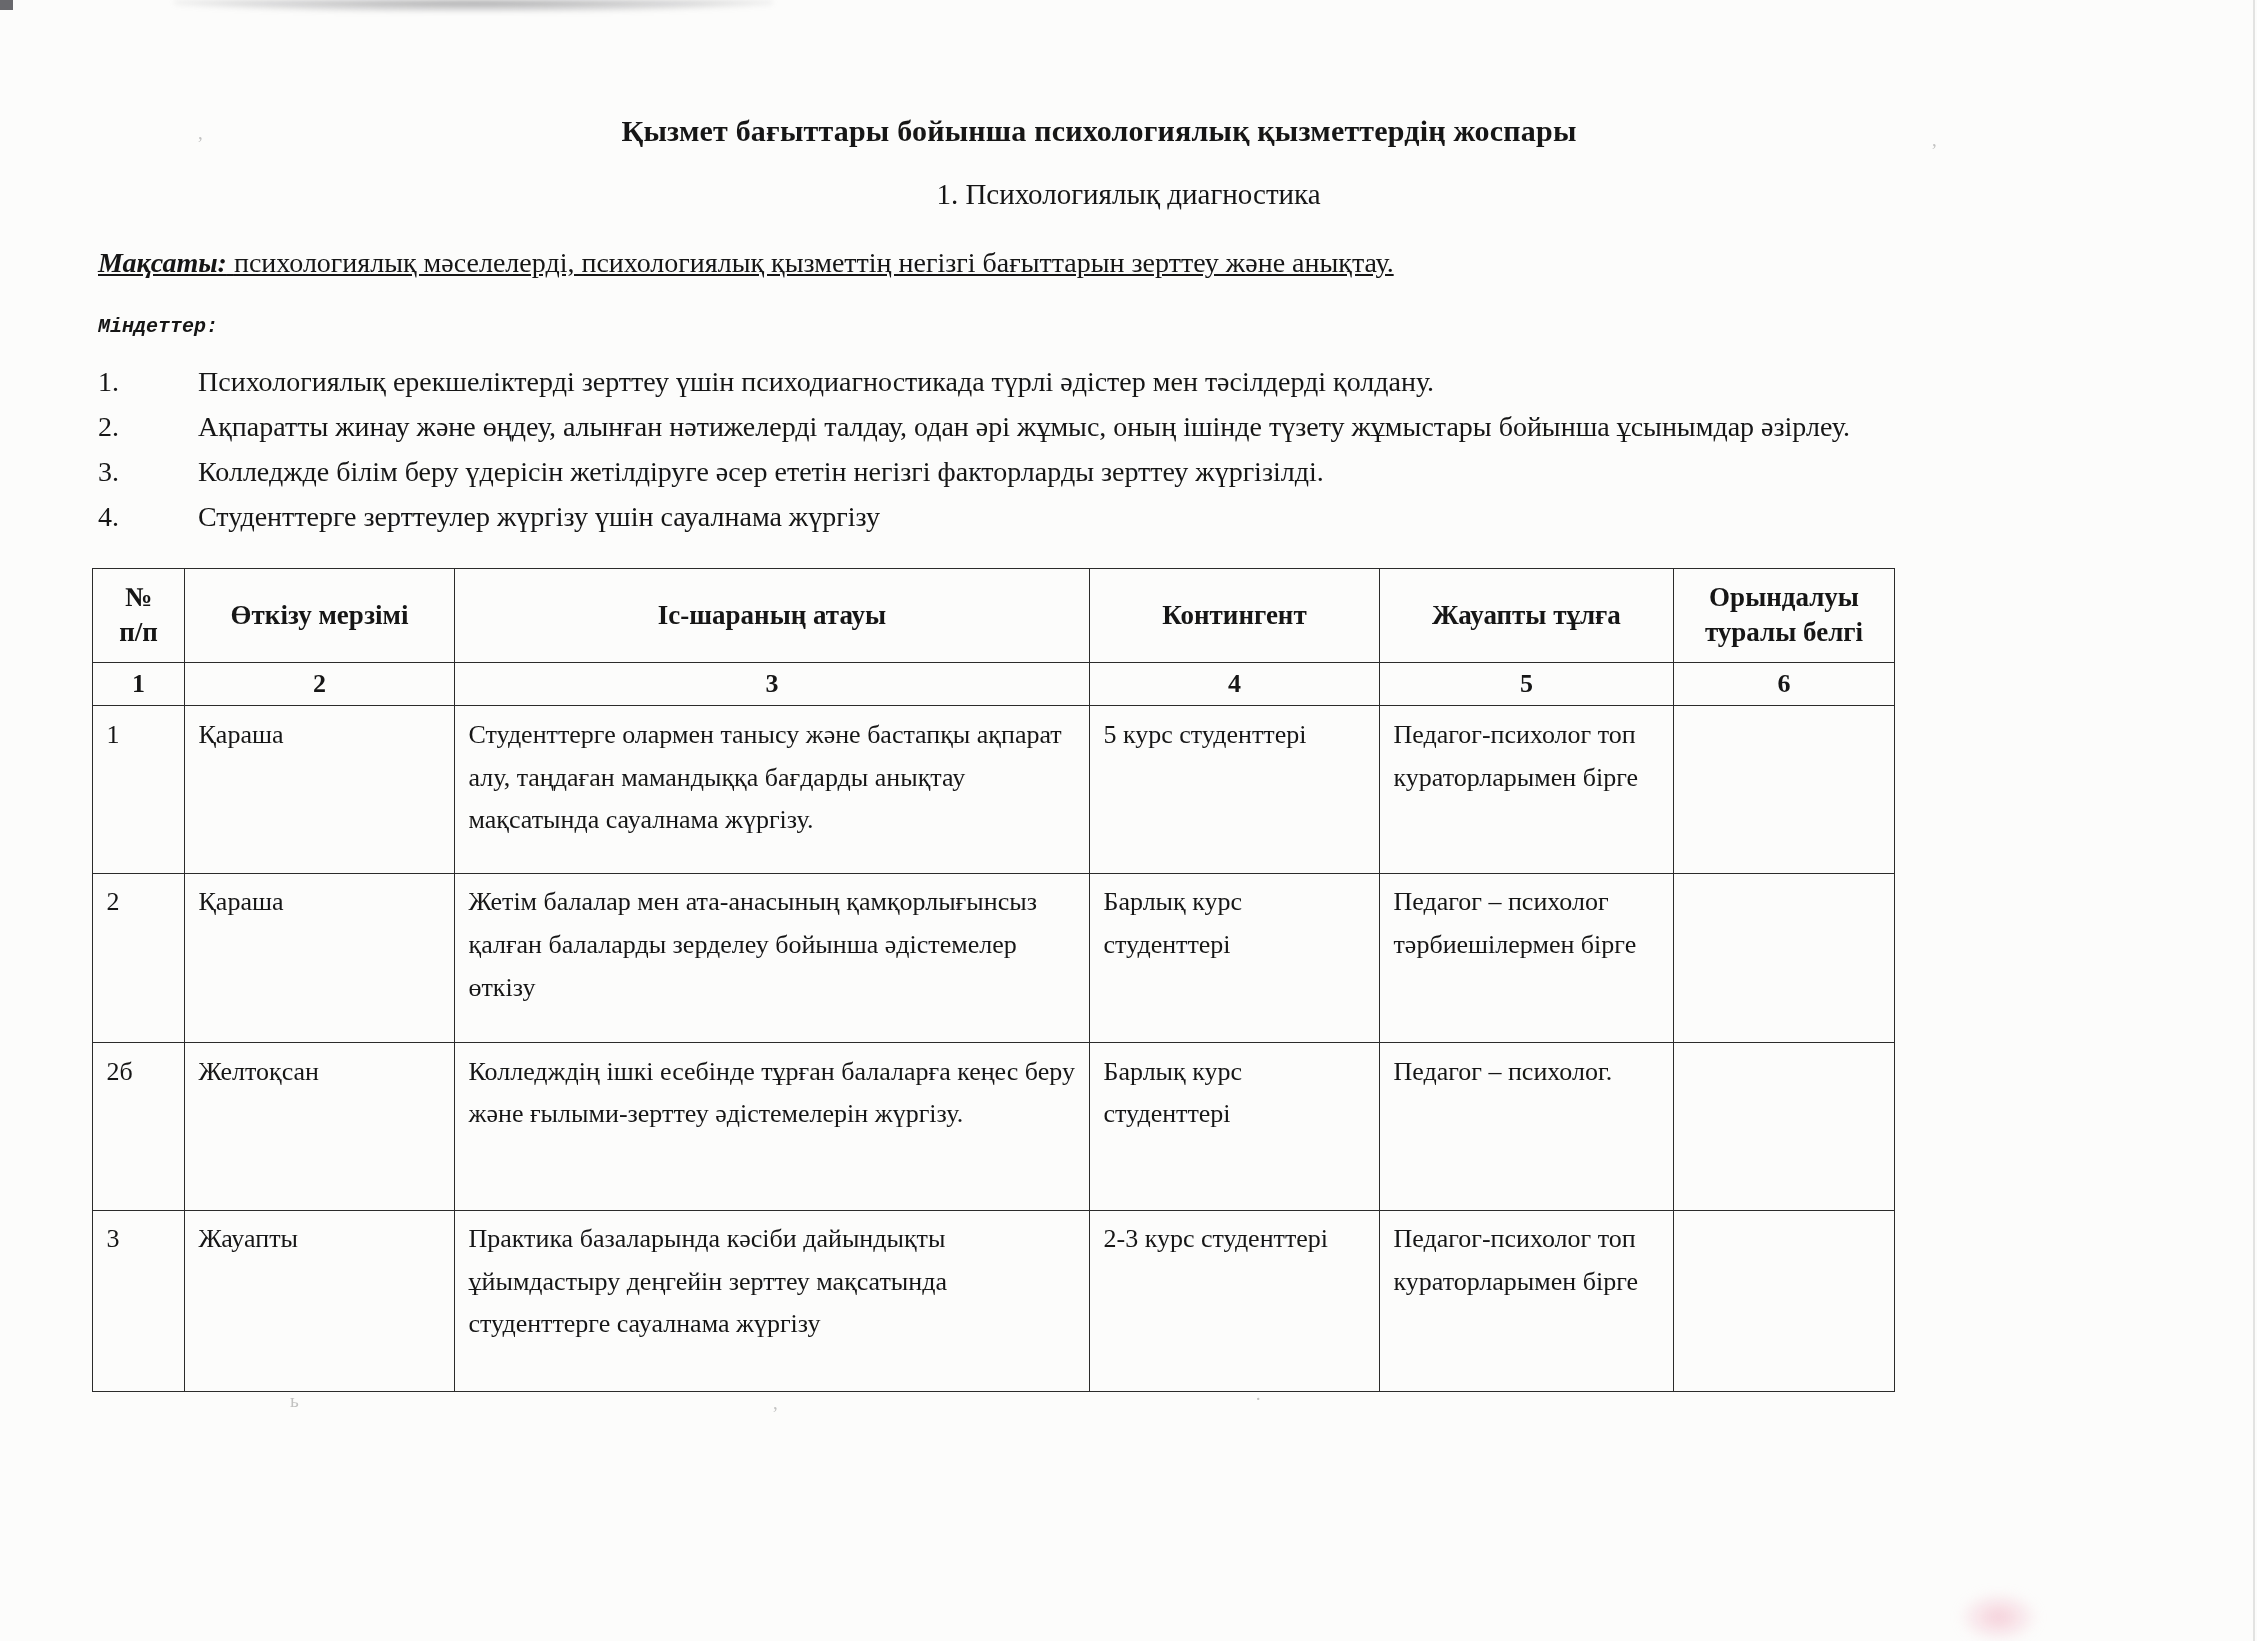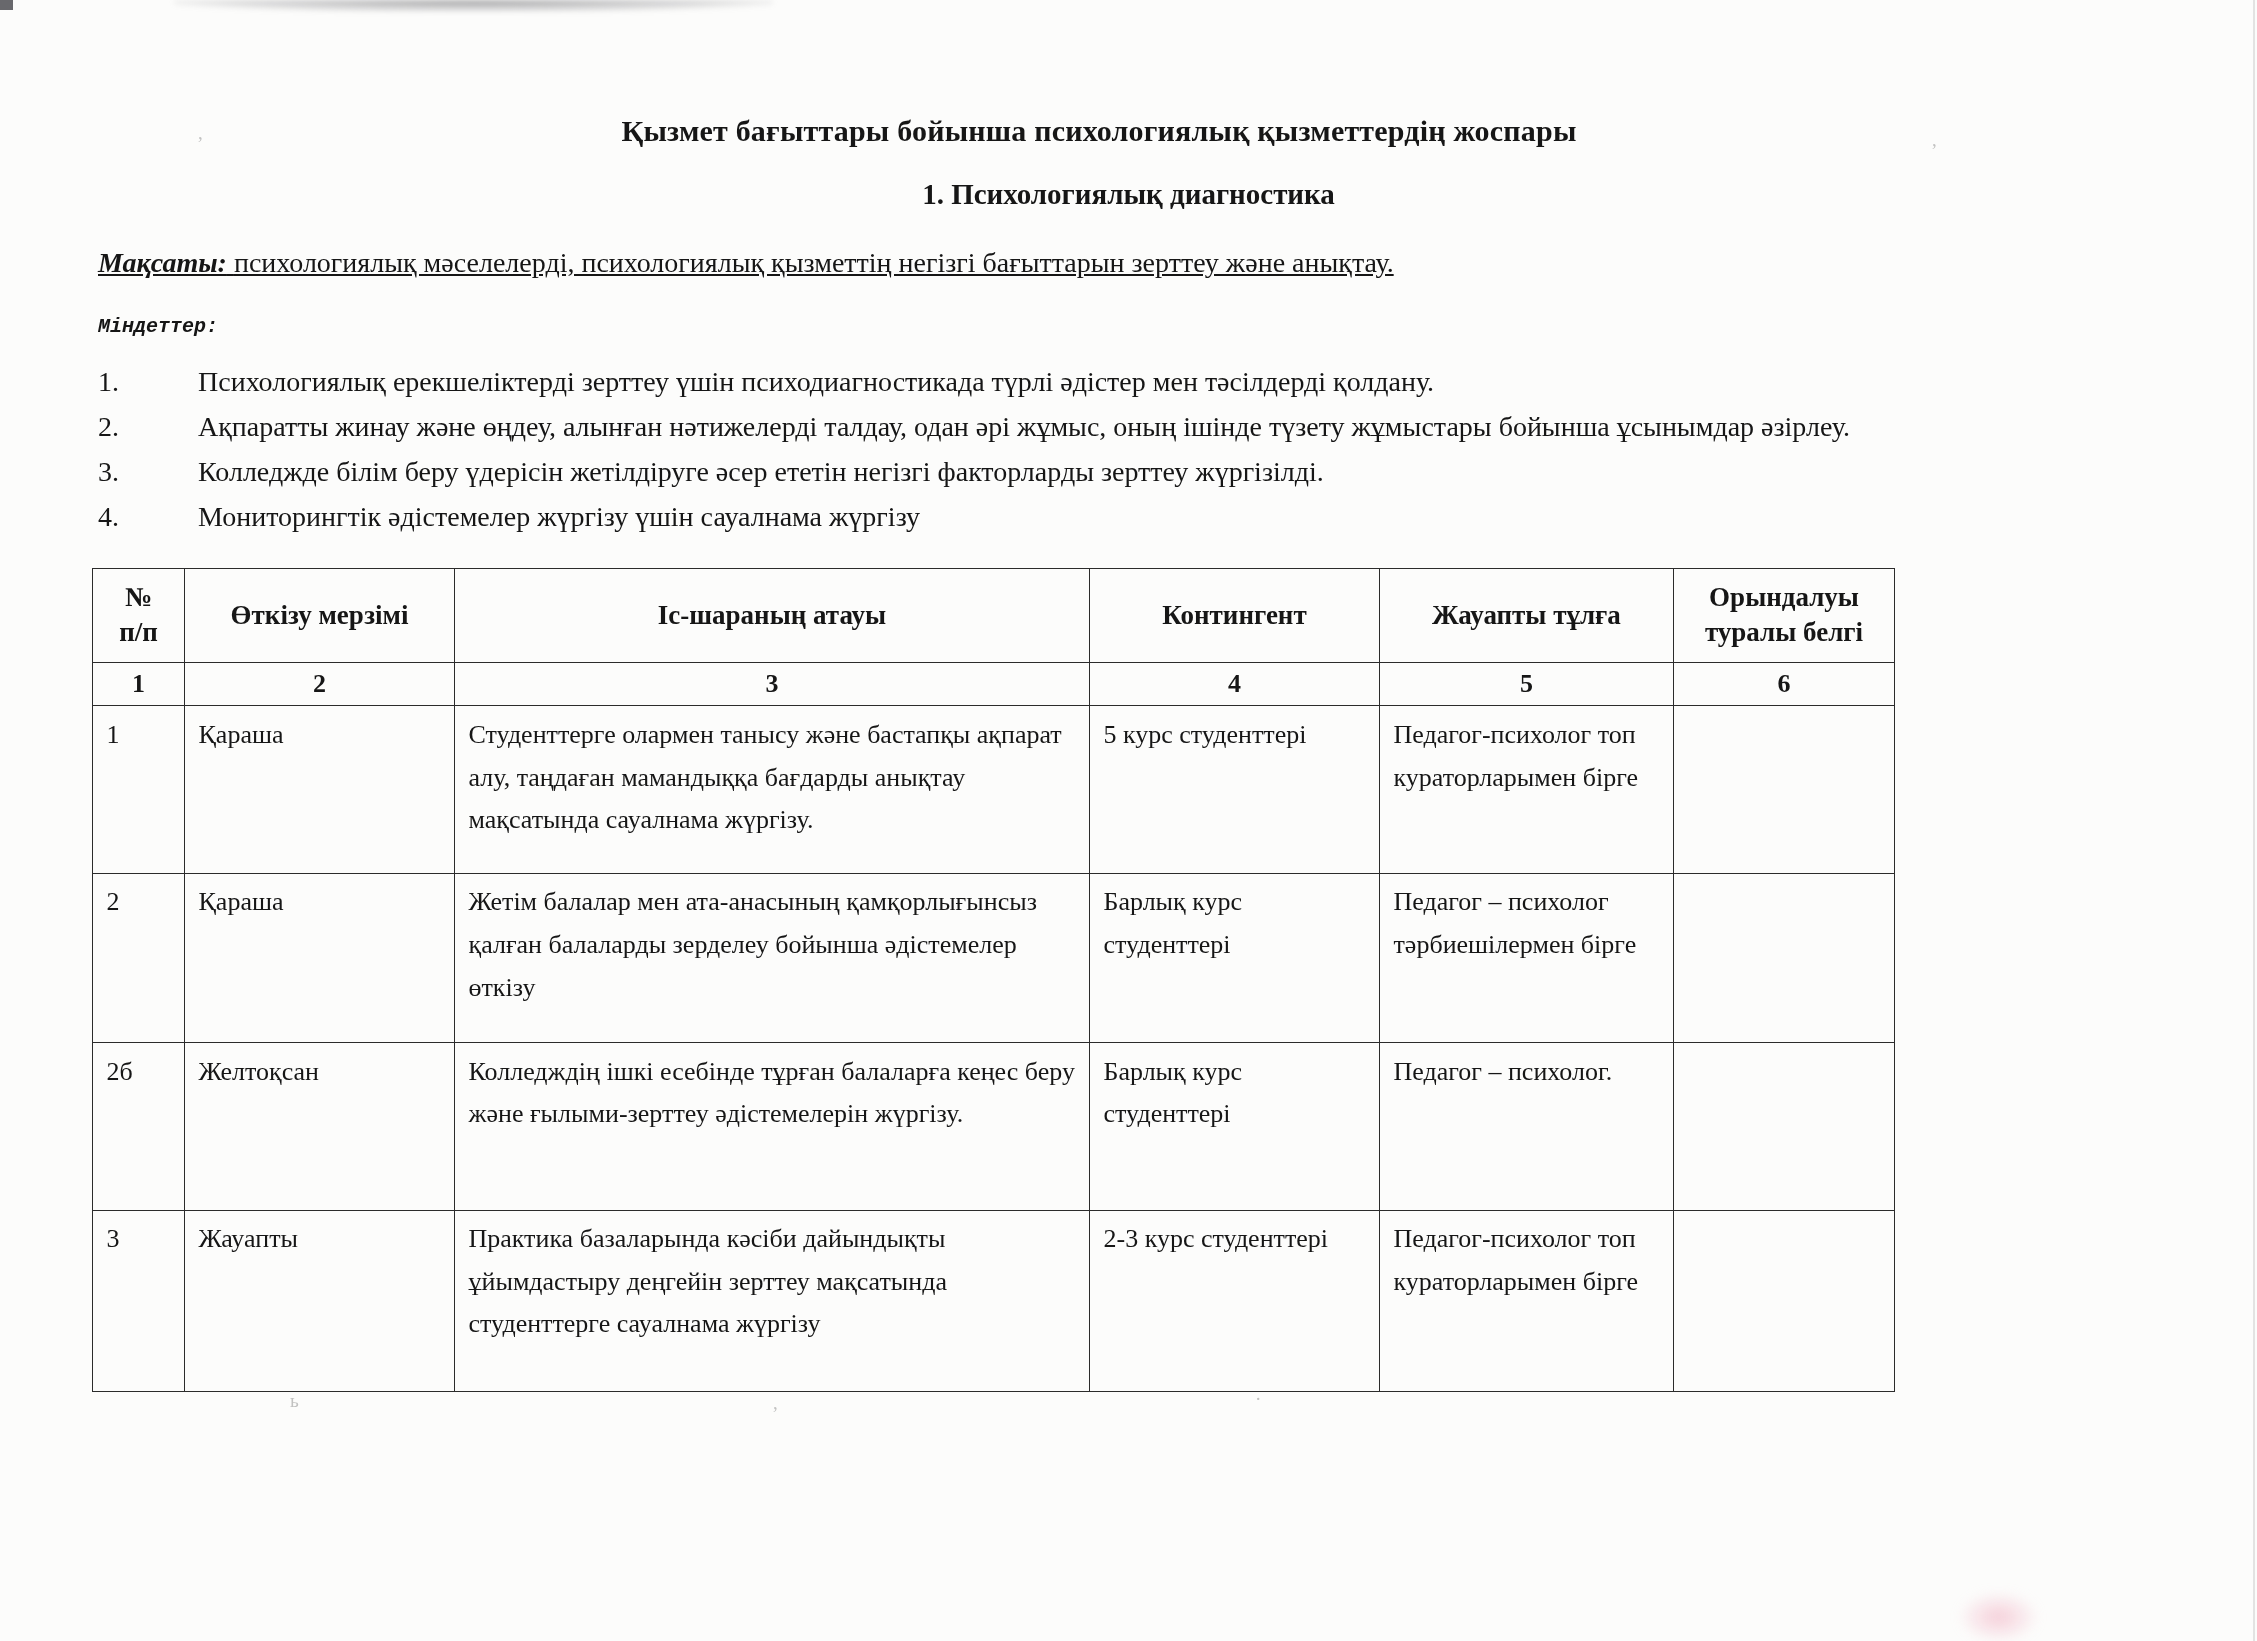--- a/index.html
+++ b/index.html
@@ -32,21 +32,21 @@
     position:absolute;right:1.9px;top:0;width:1.9px;height:100%;background:#c9c9c9;opacity:.5;
   }
   .speck{position:absolute;color:#6a6a6a;font-size:19.3px;opacity:.4;}
   
   .title{
     position:absolute;left:0;top:114px;width:2198px;margin:0;
     text-align:center;font-size:30px;font-weight:bold;letter-spacing:0.2px;
   }
   .subtitle{
     position:absolute;left:0;top:178px;width:2257px;margin:0;
-    text-align:center;font-size:29px;font-weight:bold;
+    text-align:center;font-size:29px;font-weight:normal;
   }
   .goal{
     position:absolute;left:98px;top:243px;width:2105px;margin:0;
     font-size:28px;line-height:1.45;text-decoration:underline;
   }
   .lbl-bi{font-weight:bold;font-style:italic;}
   .tasks-label{
     position:absolute;left:98px;top:315px;margin:0;
     font-size:20px;font-weight:bold;font-style:italic;font-family:Liberation Mono, monospace;
   }
@@ -116,21 +116,21 @@
     <li>
       <span class="num">2.</span>
       <span class="txt">Ақпаратты жинау және өңдеу, алынған нәтижелерді талдау, одан әрі жұмыс, оның ішінде түзету жұмыстары бойынша ұсынымдар әзірлеу.</span>
     </li>
     <li>
       <span class="num">3.</span>
       <span class="txt">Колледжде білім беру үдерісін жетілдіруге әсер ететін негізгі факторларды зерттеу жүргізілді.</span>
     </li>
     <li>
       <span class="num">4.</span>
-      <span class="txt">Мониторингтік әдістемелер жүргізу үшін сауалнама жүргізу</span>
+      <span class="txt">Студенттерге зерттеулер жүргізу үшін сауалнама жүргізу</span>
     </li>
   </ol>
 
   <table class="plan-table">
     <colgroup>
       <col style="width:92px">
       <col style="width:270px">
       <col style="width:635px">
       <col style="width:290px">
       <col style="width:294px">

